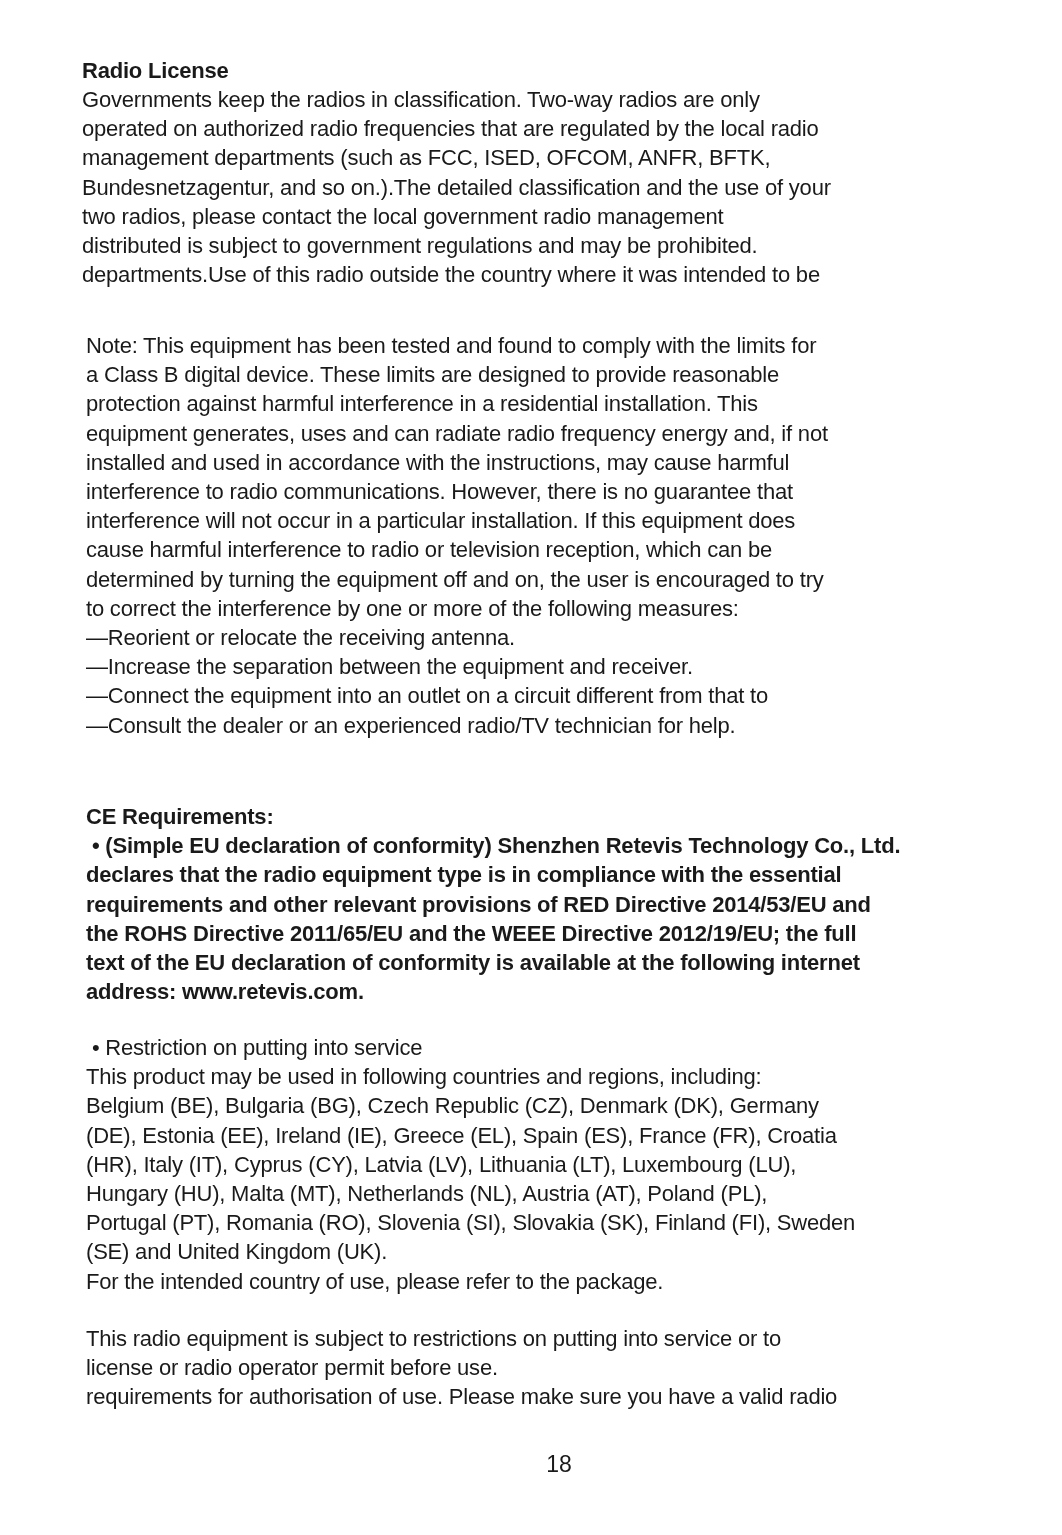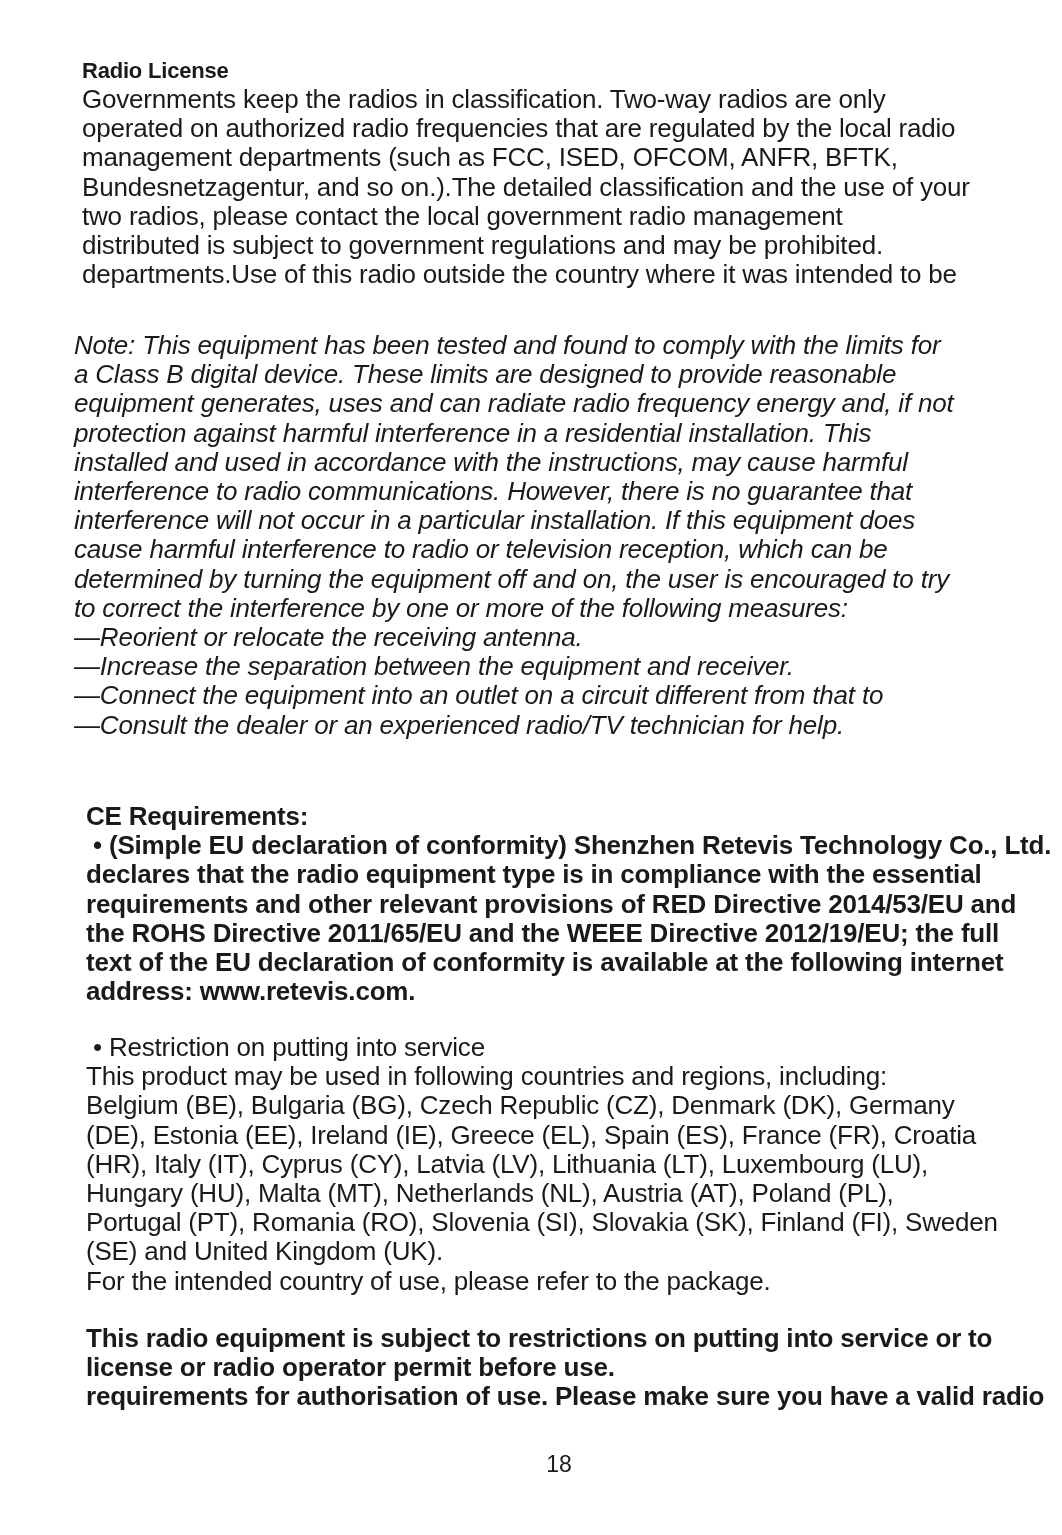--- a/index.html
+++ b/index.html
@@ -1,20 +1,20 @@
 <!DOCTYPE html>
 <html><head>
 <meta charset="utf-8">
 <style>
   html, body { margin: 0; padding: 0; background: #ffffff; }
   body { width: 1062px; height: 1535px; position: relative; overflow: hidden;
          font-family: "Liberation Sans", "DejaVu Sans", sans-serif; color: #1a1a1a; }
   .page { position: absolute; left: 0; top: 0; width: 850px; height: 1535px; }
   .block { position: absolute; }
-  .line { display: block; white-space: nowrap; font-size: 26px; line-height: 29.2px;
+  .line { display: block; white-space: nowrap; font-size: 22px; line-height: 29.2px;
           letter-spacing: -0.2px; }
   .heading { font-weight: bold; font-size: 22px; line-height: 29px; }
   .page-number { position: absolute; left: 0; width: 1062px; text-align: center; top: 1450px;
                  font-size: 23px; line-height: 29px; padding-left: 28px; }
 </style>
 </head>
 <body>
 
 <div class="page">
 
@@ -22,25 +22,25 @@
     <span class="line heading">Radio License</span>
     <span class="line">Governments keep the radios in classification. Two-way radios are only</span>
     <span class="line">operated on authorized radio frequencies that are regulated by the local radio</span>
     <span class="line">management departments (such as FCC, ISED, OFCOM, ANFR, BFTK,</span>
     <span class="line">Bundesnetzagentur, and so on.).The detailed classification and the use of your</span>
     <span class="line">two radios, please contact the local government radio management</span>
     <span class="line">distributed is subject to government regulations and may be prohibited.</span>
     <span class="line">departments.Use of this radio outside the country where it was intended to be</span>
   </div>
 
-  <div class="block" style="left:74px; top:331px;font-style:italic;">
+  <div class="block" style="left:86px; top:331px;">
     <span class="line">Note: This equipment has been tested and found to comply with the limits for</span>
     <span class="line">a Class B digital device. These limits are designed to provide reasonable</span>
+    <span class="line">protection against harmful interference in a residential installation. This</span>
     <span class="line">equipment generates, uses and can radiate radio frequency energy and, if not</span>
-    <span class="line">protection against harmful interference in a residential installation. This</span>
     <span class="line">installed and used in accordance with the instructions, may cause harmful</span>
     <span class="line">interference to radio communications. However, there is no guarantee that</span>
     <span class="line">interference will not occur in a particular installation. If this equipment does</span>
     <span class="line">cause harmful interference to radio or television reception, which can be</span>
     <span class="line">determined by turning the equipment off and on, the user is encouraged to try</span>
     <span class="line">to correct the interference by one or more of the following measures:</span>
     <span class="line">—Reorient or relocate the receiving antenna.</span>
     <span class="line">—Increase the separation between the equipment and receiver.</span>
     <span class="line">—Connect the equipment into an outlet on a circuit different from that to</span>
     <span class="line">—Consult the dealer or an experienced radio/TV technician for help.</span>
@@ -61,20 +61,20 @@
     <span class="line">This product may be used in following countries and regions, including:</span>
     <span class="line">Belgium (BE), Bulgaria (BG), Czech Republic (CZ), Denmark (DK), Germany</span>
     <span class="line">(DE), Estonia (EE), Ireland (IE), Greece (EL), Spain (ES), France (FR), Croatia</span>
     <span class="line">(HR), Italy (IT), Cyprus (CY), Latvia (LV), Lithuania (LT), Luxembourg (LU),</span>
     <span class="line">Hungary (HU), Malta (MT), Netherlands (NL), Austria (AT), Poland (PL),</span>
     <span class="line">Portugal (PT), Romania (RO), Slovenia (SI), Slovakia (SK), Finland (FI), Sweden</span>
     <span class="line">(SE) and United Kingdom (UK).</span>
     <span class="line">For the intended country of use, please refer to the package.</span>
   </div>
 
-  <div class="block" style="left:86px; top:1324px;font-weight:bold;">
+  <div class="block" style="left:86px; top:1324px;">
     <span class="line">This radio equipment is subject to restrictions on putting into service or to</span>
     <span class="line">license or radio operator permit before use.</span>
     <span class="line">requirements for authorisation of use. Please make sure you have a valid radio</span>
   </div>
 
   <div class="page-number">18</div>
 </div>
 
 </body></html>

